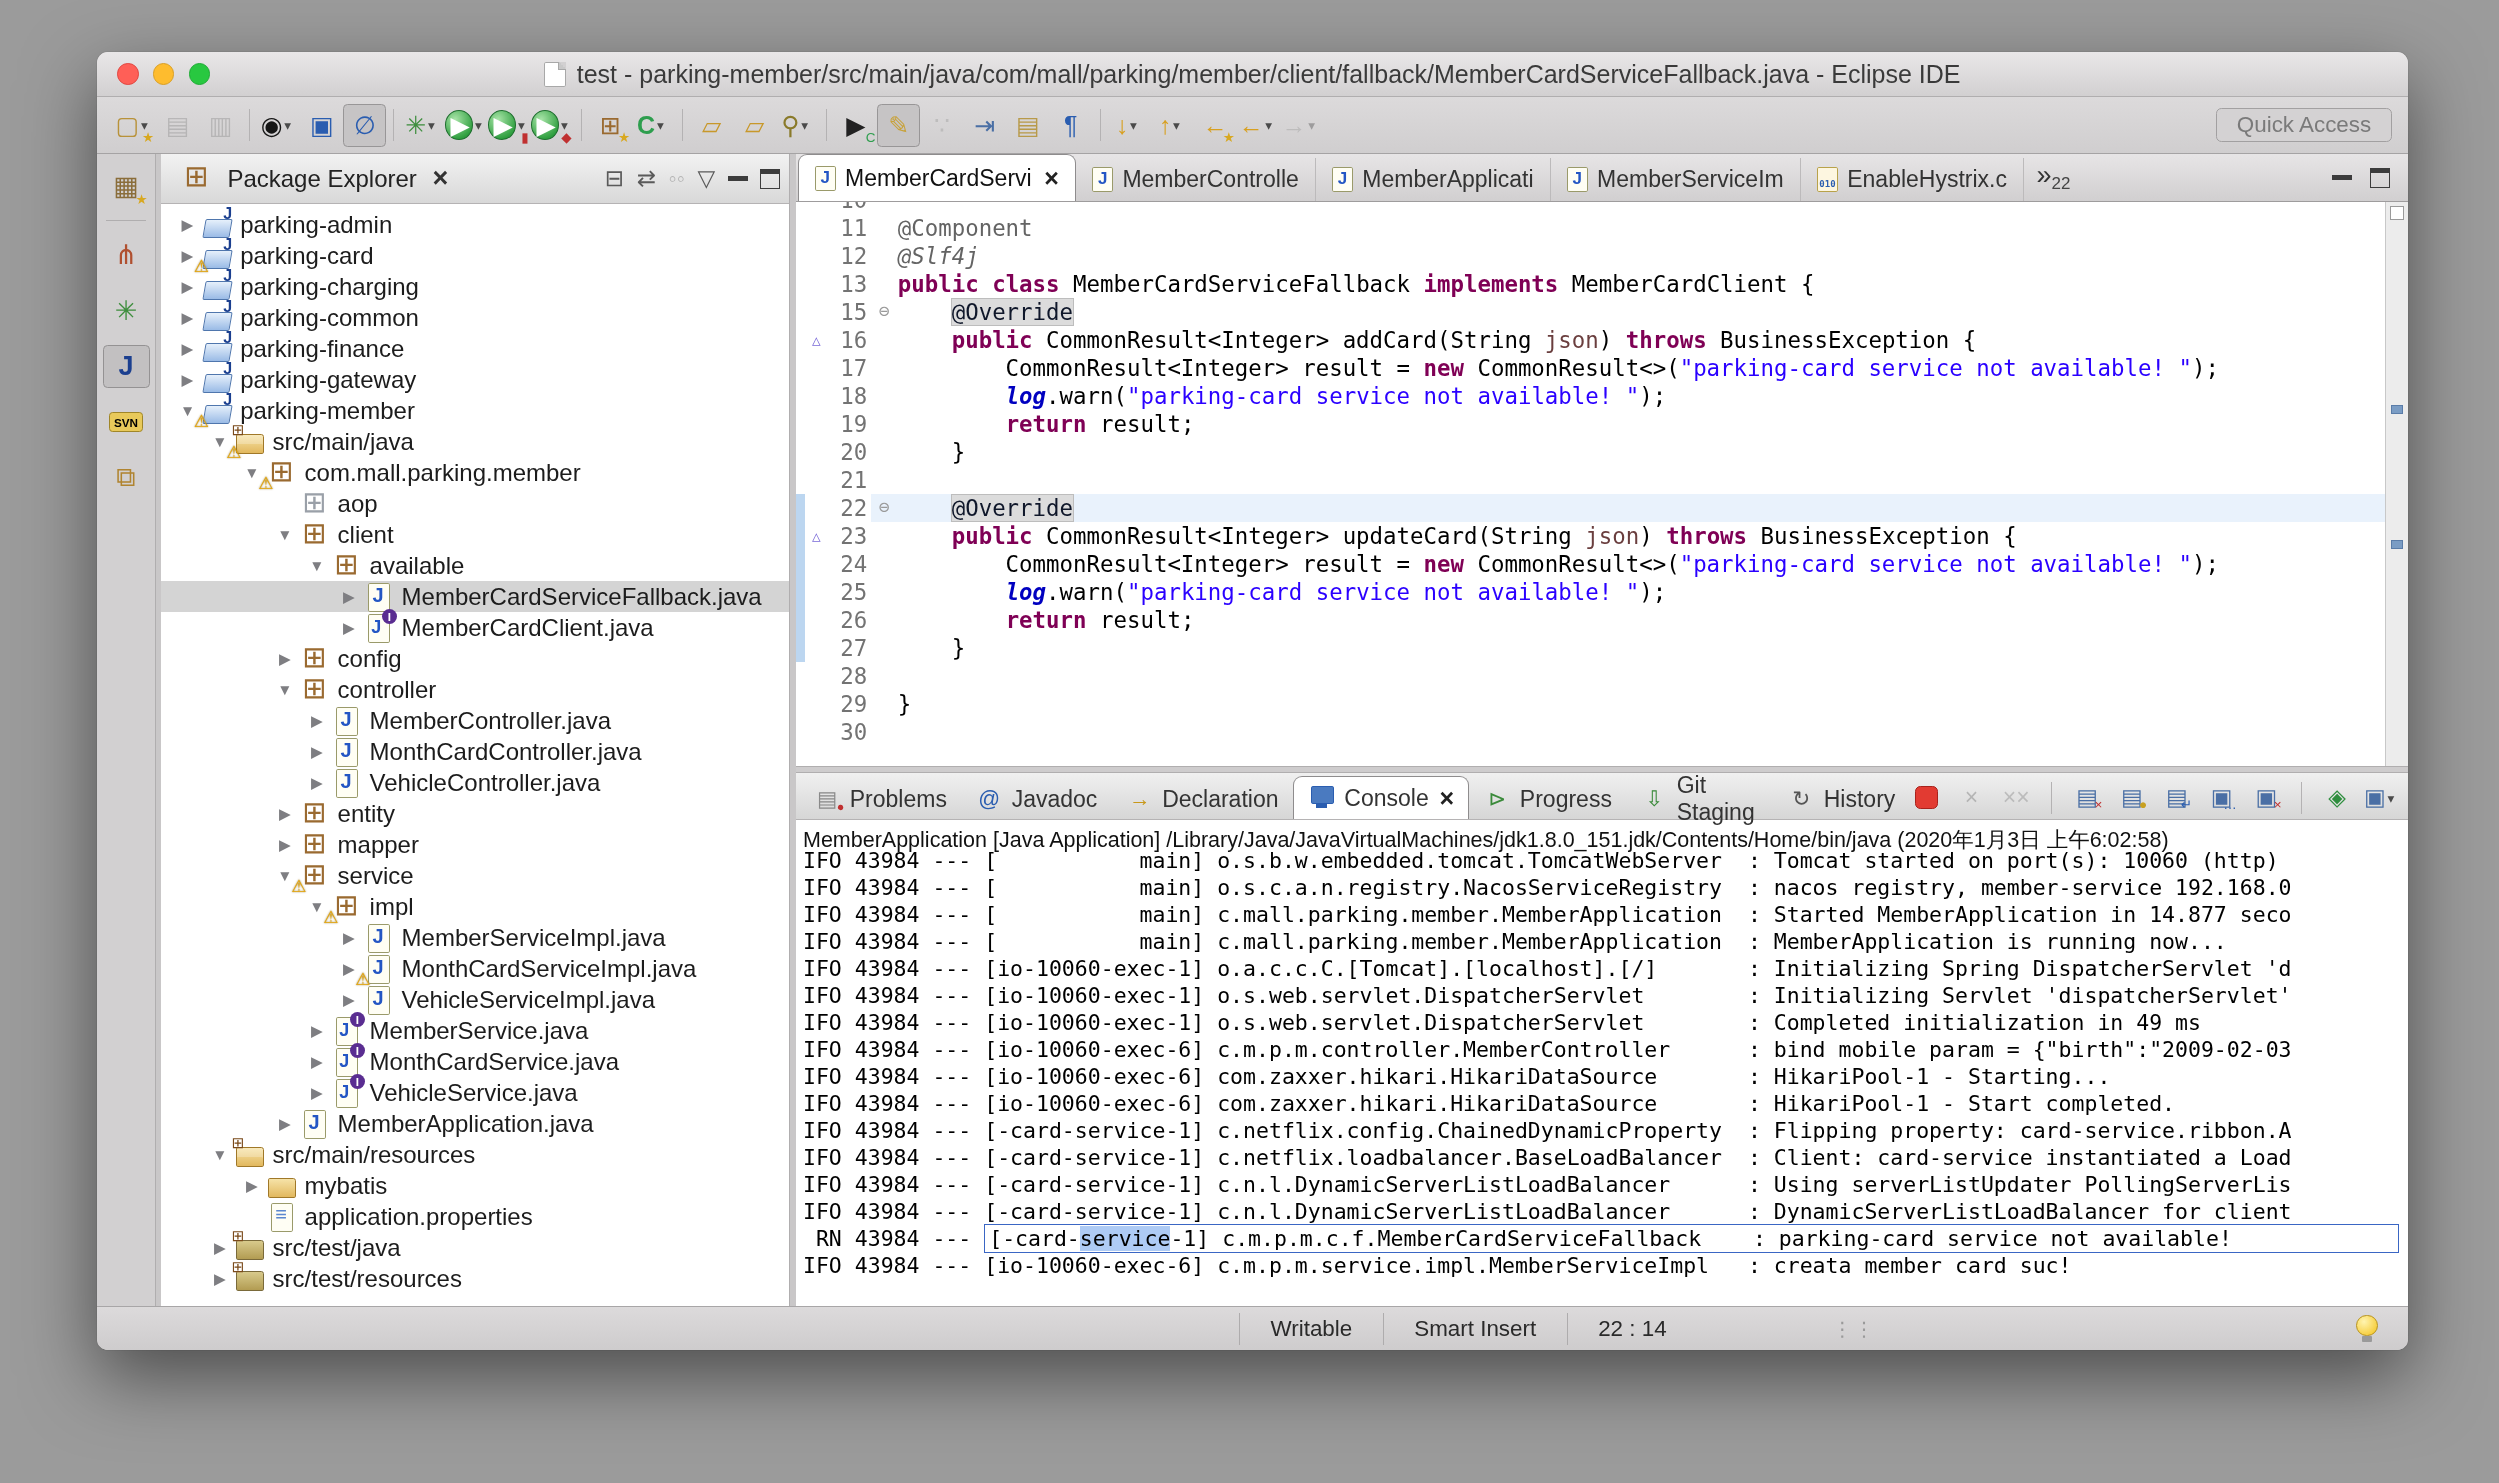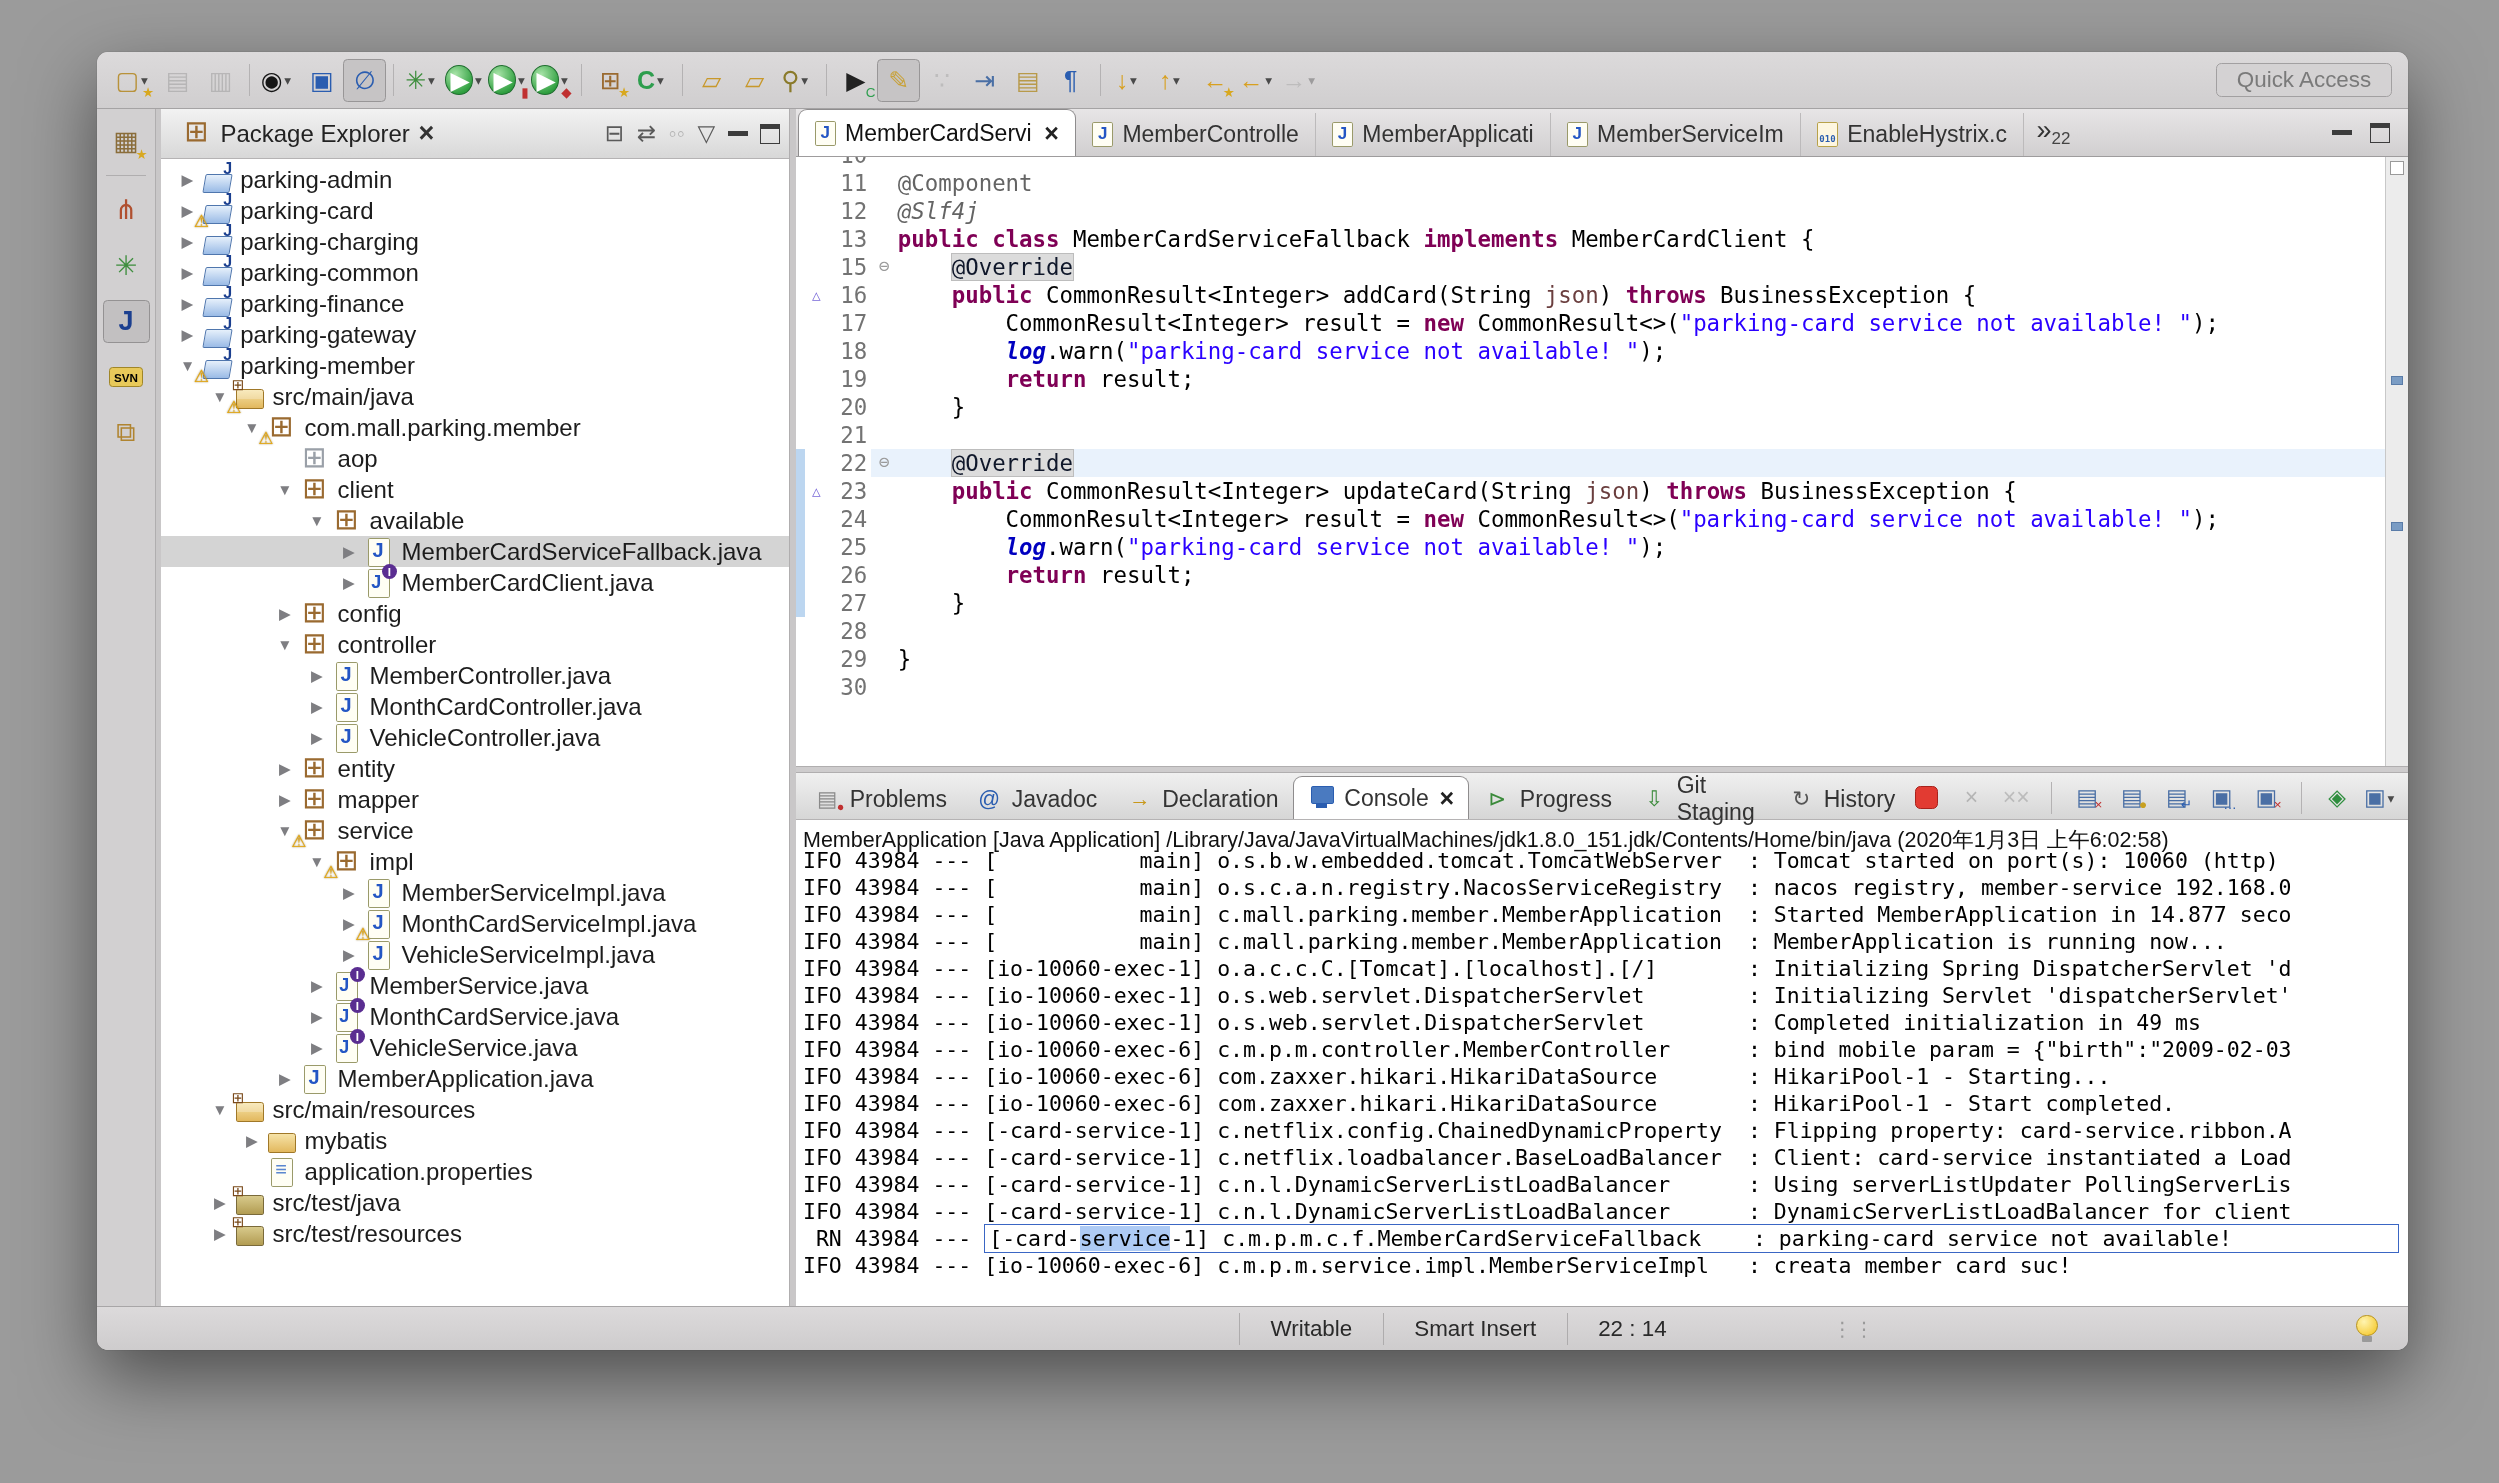--- a/index.html
+++ b/index.html
@@ -48,21 +48,21 @@
   .rail-btn { width:47px; height:43px; display:flex; align-items:center; justify-content:center; position:relative; }
   .rail-btn .glyph { font-size:27px; }
   .rail-btn.pressed { background:#c2c0c1; border:0.9px solid #949293; border-radius:4.5px; }
   .rail-sep { width:40px; height:0.9px; background:#b0aeaf; }
   .rail-pill { font-size:11.7px; font-weight:bold; background:#e8c95a; border:0.9px solid #a08628; border-radius:3.6px; padding:2.7px 3.6px; }
 
   
   .explorer { width:629px; flex:none; background:#fff; display:flex; flex-direction:column; border-right:0.9px solid #b0aeaf; }
   .view-header { height:50px; flex:none; background:linear-gradient(#f2f2f2,#d8d8d8);
     border-bottom:0.9px solid #b5b3b4; display:flex; align-items:center; padding:0 9px; }
-  .view-tab { display:flex; align-items:center; gap:5px; padding:0 12.6px; height:100%; font-size:24px; color:#222; }
+  .view-tab { display:flex; align-items:center; gap:12px; padding:0 12.6px; height:100%; font-size:24px; color:#222; }
   .view-tab .tab-close { font-size:27px; font-weight:bold; color:#333; margin-left:3.6px; }
   .view-actions { margin-left:auto; display:flex; align-items:center; gap:12.6px; }
   .va-btn { font-size:23px; color:#5a5a5a; }
   .va-btn.faded { opacity:.35; }
   .wmin { width:20px; height:4.5px; background:#3c3c3c; display:inline-block; }
   .wmax { width:20px; height:20px; border:1.8px solid #3c3c3c; border-top-width:5.4px; display:inline-block; }
   .tree { flex:1; overflow:hidden; padding-top:5.4px; }
   .trow { height:31px; display:flex; align-items:center; white-space:nowrap; font-size:24px; color:#1c1c1c; }
   .trow.selected { background:#d4d4d4; }
   .arrow { width:27px; flex:none; font-size:15.3px; color:#7e7e82; text-align:center; }
@@ -174,20 +174,31 @@
   .sb-right { margin-left:auto; margin-right:30.5px; position:relative; }
   .bulb { width:21.5px; height:21.5px; border-radius:50%; border:0.9px solid #b8931a; display:inline-block;
     background:radial-gradient(circle at 35% 30%,#fff4b0,#f4c21a); position:relative; }
   .bulb::after { content:""; position:absolute; left:5.4px; bottom:-6.3px; width:10px; height:5.4px; background:#9a9a9a; border-radius:0.9px; }
 </style>
 </head>
 <body>
 
 <div class="window">
 
+  <div class="titlebar">
+    <div class="traffic">
+      <span class="tl red"></span>
+      <span class="tl yellow"></span>
+      <span class="tl green"></span>
+    </div>
+    <div class="title-wrap">
+      <span class="doc-icon"></span>
+      <span class="title-text">test - parking-member/src/main/java/com/mall/parking/member/client/fallback/MemberCardServiceFallback.java - Eclipse IDE</span>
+    </div>
+  </div>
 
   <div class="toolbar">
     <div class="tb-items" id="toolbar-items">
         <span class="tb-btn">
           <span class="glyph" style="color: rgb(184, 146, 58);">▢</span>
           <span class="tbadge" style="color: rgb(216, 168, 32);">★</span>
           <span class="tb-dd">▾</span>
         </span>
         <span class="tb-btn disabled">
           <span class="glyph" style="color: rgb(138, 138, 138);">▤</span>

